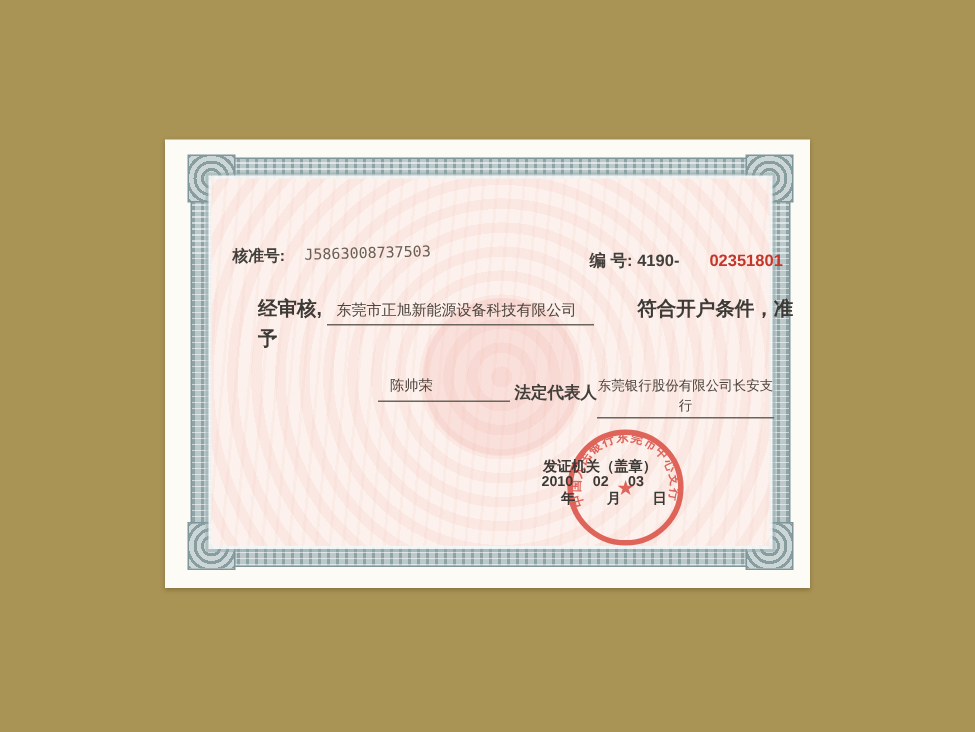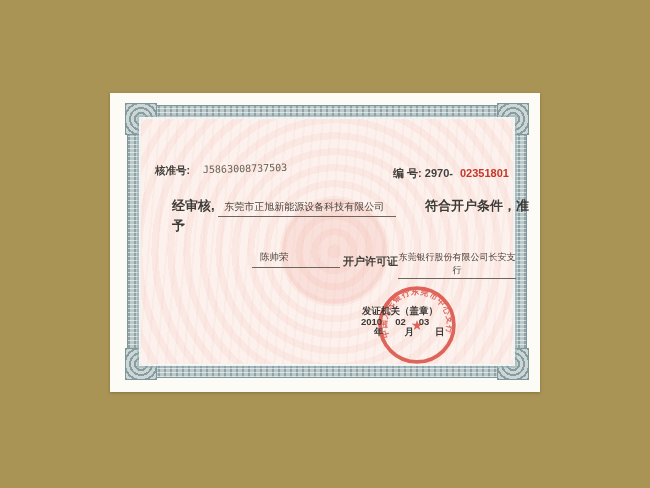--- a/index.html
+++ b/index.html
@@ -52,21 +52,21 @@
     color:#6a6055;
   }
   .serif-val{
     font-family:"Liberation Serif","DejaVu Serif",serif;color:#4c433c;
   }
   .uline{border-bottom:1px solid #6b655c;display:inline-block;}
   .row-approval{left:45px;top:71px;font-size:10.5px;}
   .row-approval .mono-val{display:inline-block;margin-left:10px;font-size:10px;
     transform:rotate(-1.5deg) translateY(-2px);}
   .row-serial{left:283px;top:73px;font-size:11px;font-weight:700;color:#43403c;}
-  .serial-red{color:#c5362a;margin-left:7px;}
+  .serial-red{color:#c5362a;margin-left:20px;}
   .row-review{left:62px;top:104px;font-size:13px;font-weight:700;color:#3e3a36;}
   .company{font-size:10px;font-weight:400;padding:0 12px 2px 6px;min-width:118px;}
   .review-suffix{margin-left:25px;}
   .row-line2{left:49px;top:132px;font-size:14px;font-weight:700;color:#3e3a36;letter-spacing:1px;}
   .row-legal{left:0;top:161px;width:100%;height:18px;}
   .lr-label{position:absolute;left:49px;top:0;font-size:10.5px;}
   .lr-name{position:absolute;left:142px;top:-3px;width:80px;font-size:9.5px;padding:0 0 3px 8px;}
   .bank-label{position:absolute;left:233px;top:0;font-size:11px;}
   .bank-value{position:absolute;left:288px;top:-3px;width:118px;font-size:9px;text-align:center;padding-bottom:1px;}
   .row-account{left:0;top:194px;width:100%;height:18px;}
@@ -95,33 +95,33 @@
   </div>
 
 
   <div class="abs row-approval">
     <span class="label">核准号:</span>
     <span class="mono-val">J5863008737503</span>
   </div>
 
   <div class="abs row-serial">
     <span>编 号:</span>
-    <span>2970-</span><span class="serial-red">02351801</span>
+    <span>4190-</span><span class="serial-red">02351801</span>
   </div>
 
   <div class="abs row-review">
     <span>经审核,</span>
     <span class="serif-val uline company">东莞市正旭新能源设备科技有限公司</span>
     <span class="review-suffix">符合开户条件，准予</span>
   </div>
 
 
   <div class="abs row-legal">
     <span class="serif-val uline lr-name">陈帅荣</span>
-    <span class="label bank-label">开户许可证</span>
+    <span class="label bank-label">法定代表人</span>
     <span class="serif-val uline bank-value">东莞银行股份有限公司长安支行</span>
   </div>
 
 
   <div class="abs issue-label">发证机关（盖章）</div>
 
   <div class="abs issue-date">
     <span>2010</span><span>02</span><span>03</span>
   </div>
 

